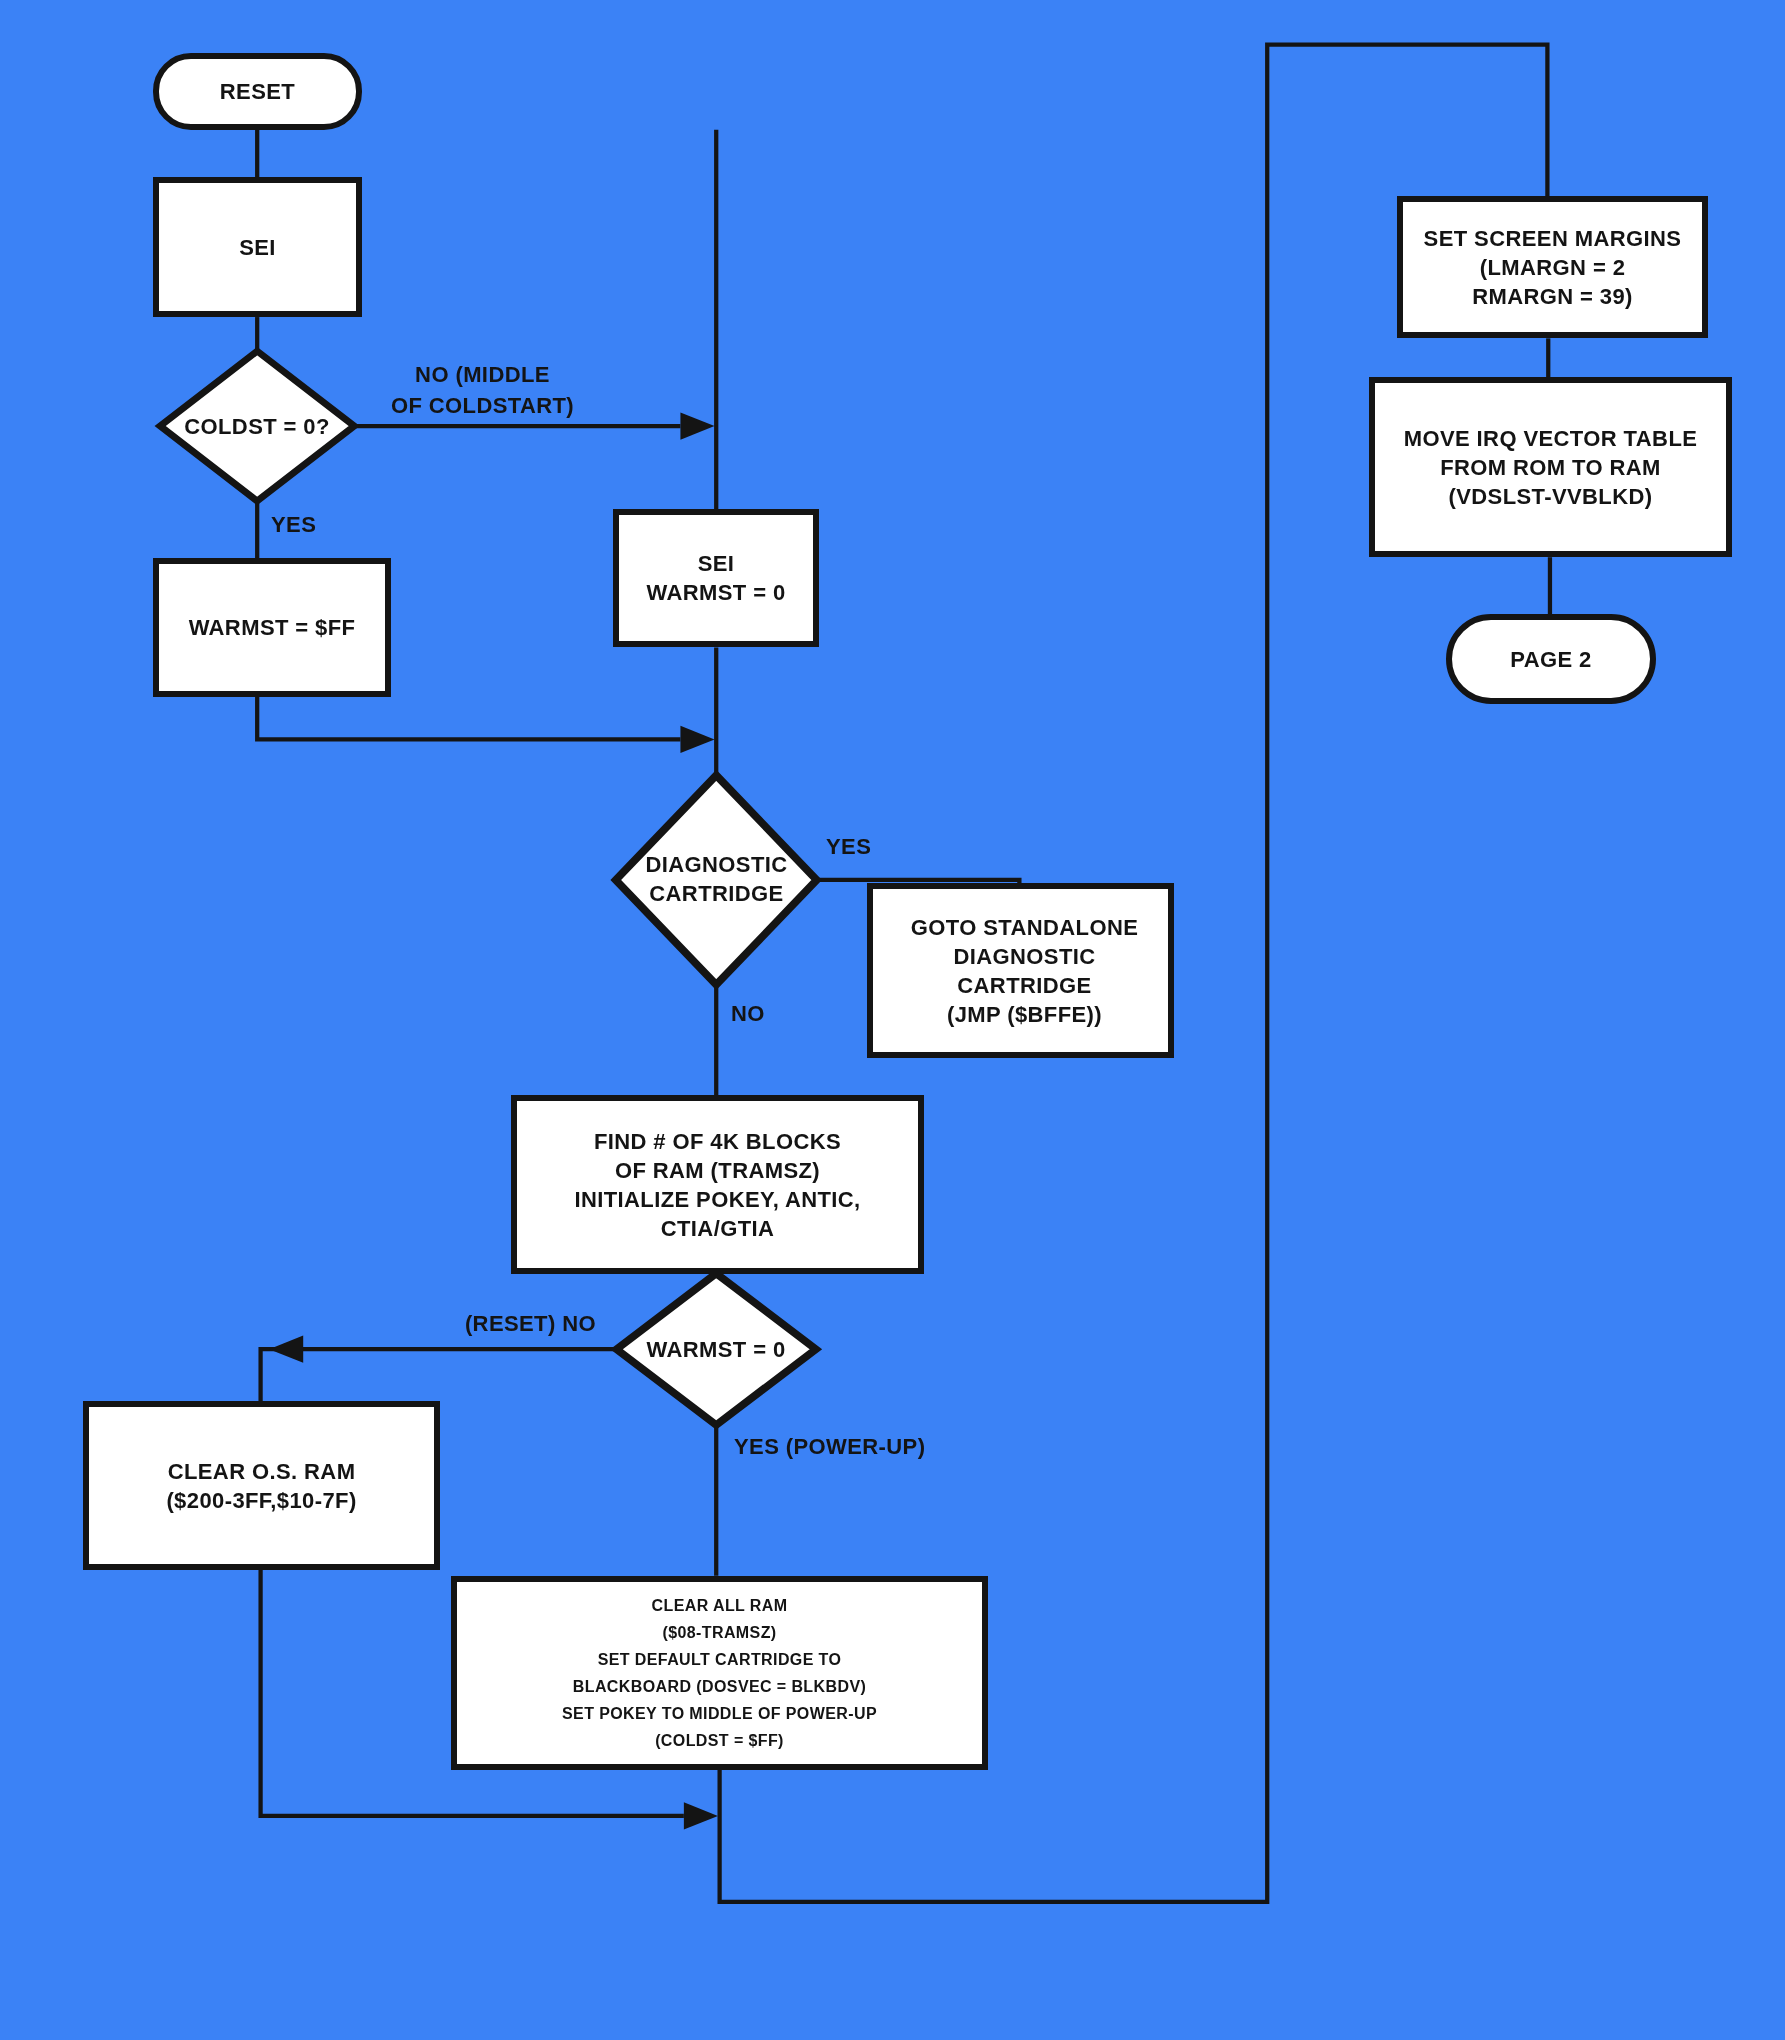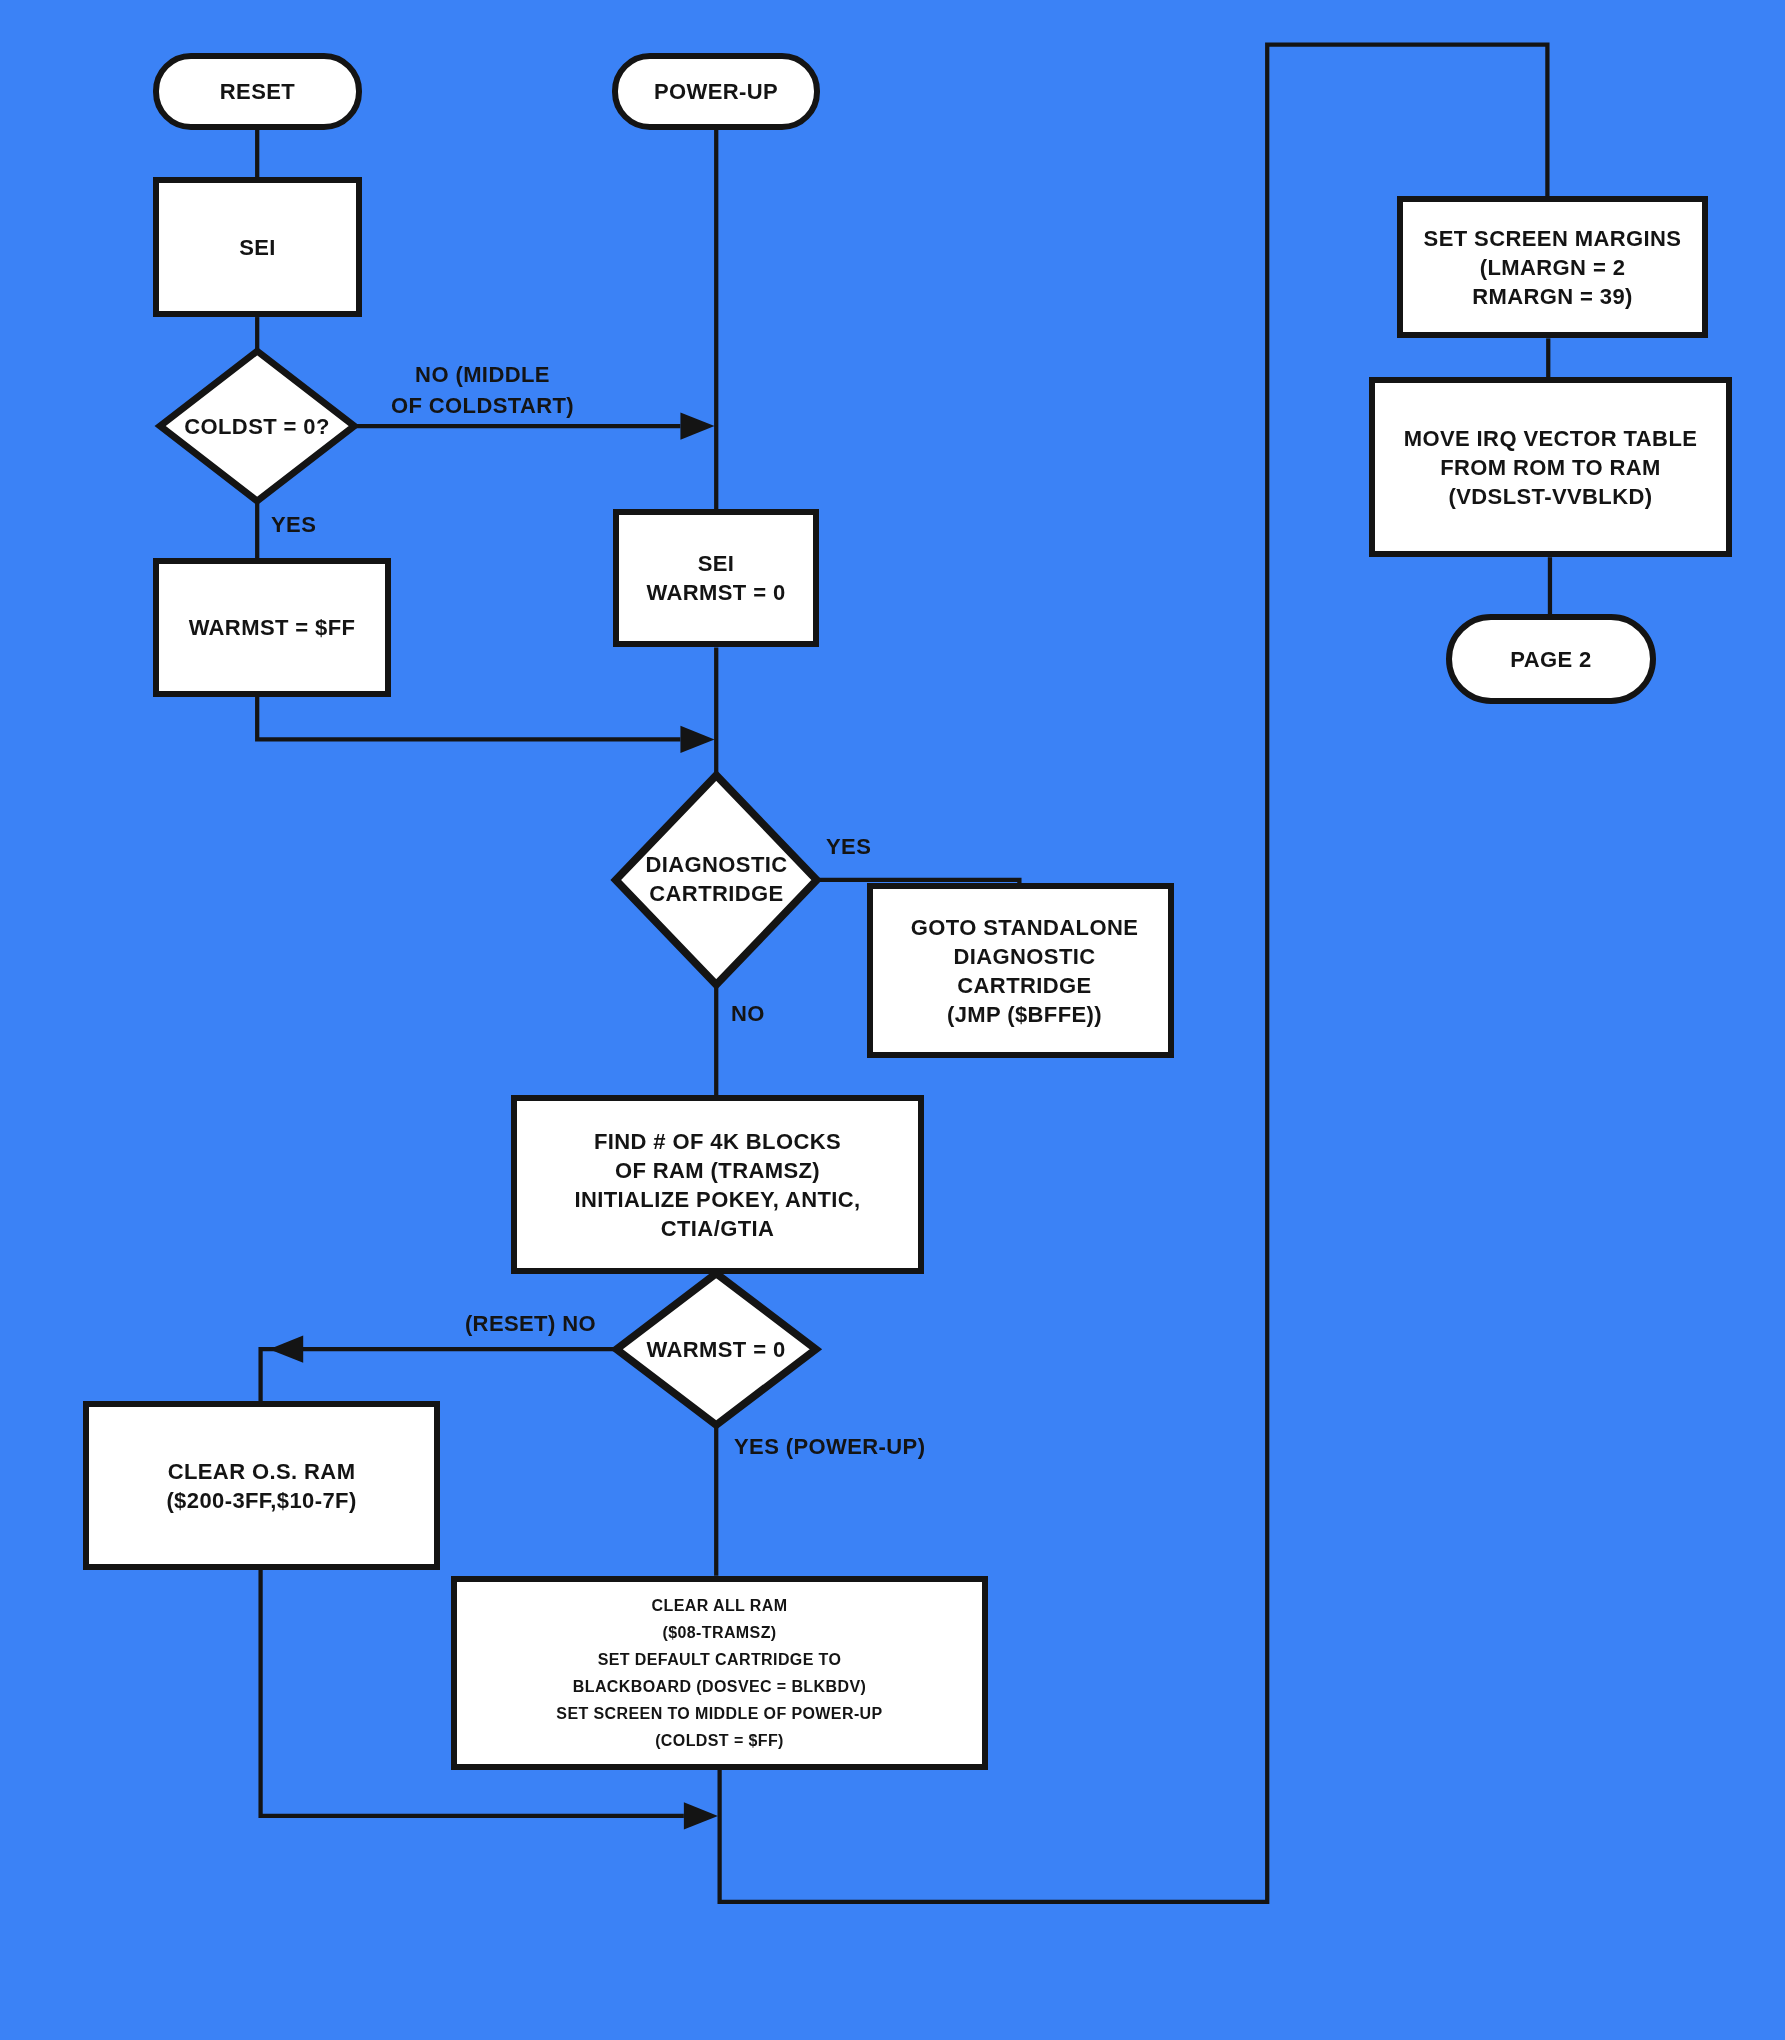--- a/index.html
+++ b/index.html
@@ -98,23 +98,20 @@
       <polygon points="302,412 416,500 302,588 188,500" stroke-width="8"></polygon>
       <polygon points="841,910 959,1033 841,1156 723,1033" stroke-width="9"></polygon>
       <polygon points="841,1495 958,1584 841,1673 724,1584" stroke-width="9"></polygon>
     </g>
   </svg>
 
   <div class="node pill" style="left:153px; top:53px; width:209px; height:77px; border-radius:38px;">
     <span class="ln">RESET</span>
   </div>
 
-  <div class="node pill" style="left:612px; top:53px; width:208px; height:77px; border-radius:38px;">
-    <span class="ln">POWER-UP</span>
-  </div>
 
   <div class="node pill" style="left:1446px; top:614px; width:210px; height:90px; border-radius:45px;">
     <span class="ln">PAGE 2</span>
   </div>
 
   <div class="node box" style="left:153px; top:177px; width:209px; height:140px;">
     <span class="ln">SEI</span>
   </div>
 
   <div class="node box" style="left:153px; top:558px; width:238px; height:139px;">
@@ -143,21 +140,21 @@
     <span class="ln">OF RAM (TRAMSZ)</span>
     <span class="ln">INITIALIZE POKEY, ANTIC,</span>
     <span class="ln">CTIA/GTIA</span>
   </div>
 
   <div class="node box tight" style="left:451px; top:1576px; width:537px; height:194px;">
     <span class="ln">CLEAR ALL RAM</span>
     <span class="ln">($08-TRAMSZ)</span>
     <span class="ln">SET DEFAULT CARTRIDGE TO</span>
     <span class="ln">BLACKBOARD (DOSVEC = BLKBDV)</span>
-    <span class="ln">SET SCREEN TO MIDDLE OF POWER-UP</span>
+    <span class="ln">SET POKEY TO MIDDLE OF POWER-UP</span>
     <span class="ln">(COLDST = $FF)</span>
   </div>
 
   <div class="node box" style="left:1397px; top:196px; width:311px; height:142px;">
     <span class="ln">SET SCREEN MARGINS</span>
     <span class="ln">(LMARGN = 2</span>
     <span class="ln">RMARGN = 39)</span>
   </div>
 
   <div class="node box" style="left:1369px; top:377px; width:363px; height:180px;align-items:center;">

